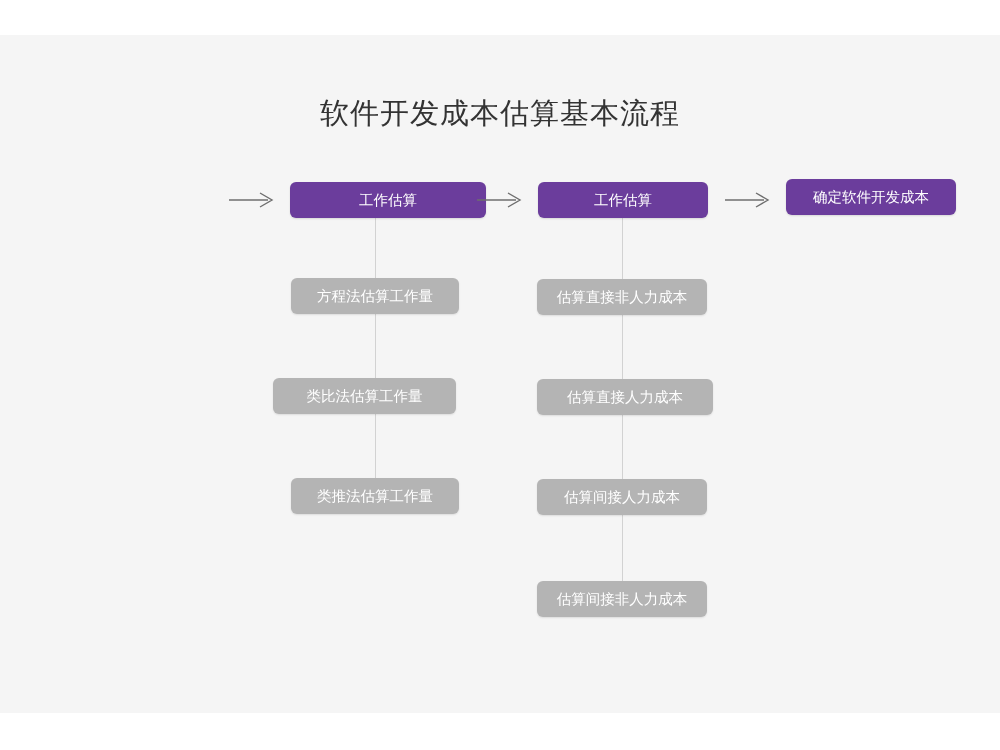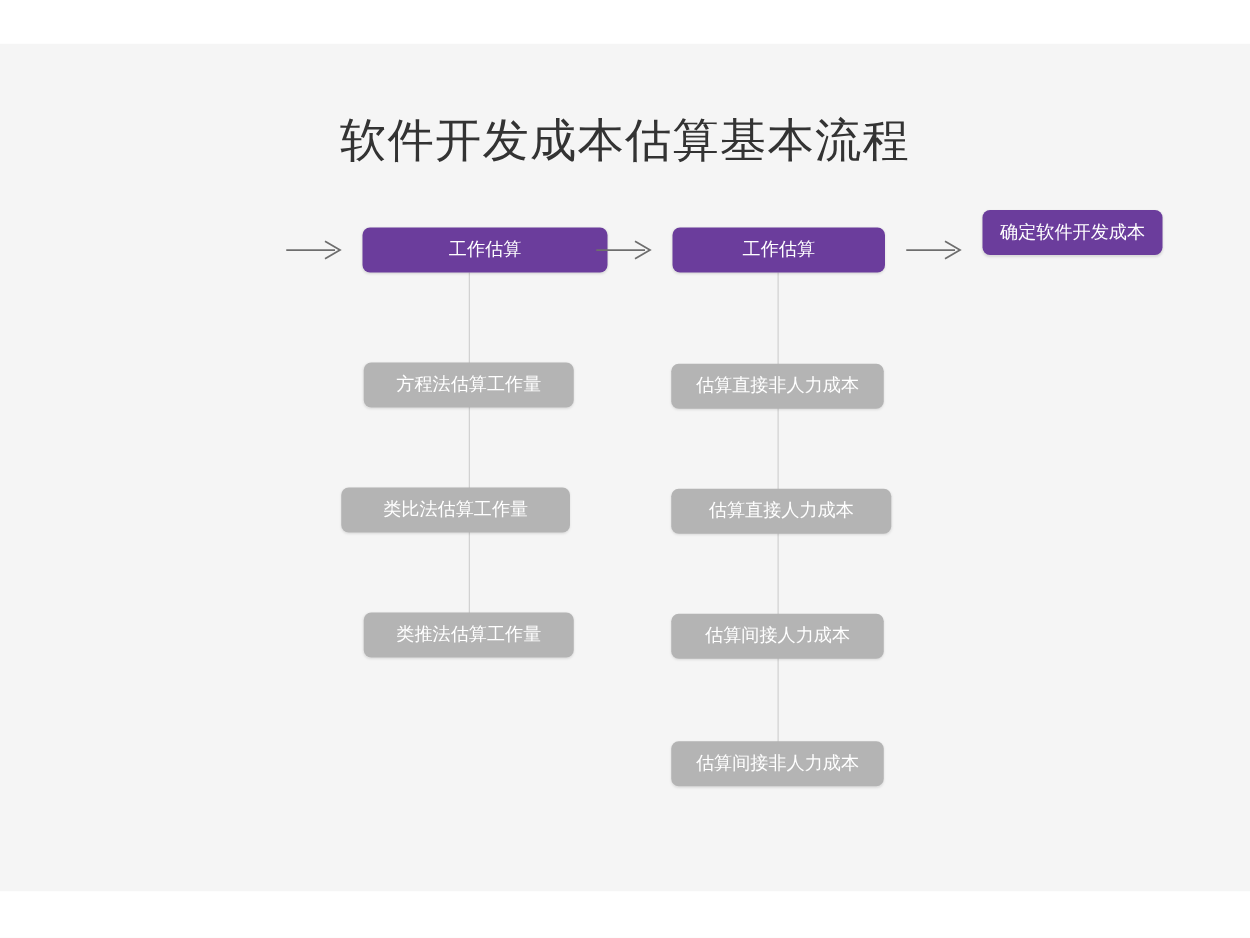--- a/index.html
+++ b/index.html
@@ -38,21 +38,21 @@
     width: 1000px;
     height: 750px;
   }
 
   .title {
     position: absolute;
     left: 0;
     top: 93px;
     width: 1000px;
     text-align: center;
-    font-size: 37px;
+    font-size: 29px;
     line-height: 40px;
     color: #333333;
     letter-spacing: 1px;
     white-space: nowrap;
   }
 
   
   .vline {
     position: absolute;
     width: 1px;
@@ -71,21 +71,20 @@
     white-space: nowrap;
     overflow: hidden;
   }
   .node.primary {
     background: #6b3d9c;
     box-shadow: 0 1px 2px rgba(0,0,0,0.12);
   }
   .node.secondary {
     background: #b4b4b4;
     box-shadow: 0 1px 2px rgba(0,0,0,0.10);
-    margin-top: 12px;
   }
 
   .arrow {
     position: absolute;
     height: 20px;
     top: 190px;
   }
   .arrow svg { display: block; }
 </style>
 </head>
@@ -97,21 +96,21 @@
 
   <div class="diagram">
 
     <div class="title">软件开发成本估算基本流程</div>
 
     <div class="vline" id="conn-0" style="left: 375px; top: 218px; height: 279px;"></div>
     <div class="vline" id="conn-1" style="left: 622px; top: 218px; height: 382px;"></div>
 
     <div class="node primary" id="node-step-1" style="left: 290px; top: 182px; width: 196px;">工作估算</div>
     <div class="node primary" id="node-step-2" style="left: 538px; top: 182px; width: 170px;">工作估算</div>
-    <div class="node primary" id="node-step-3" style="left: 786px; top: 168px; width: 144px;">确定软件开发成本</div>
+    <div class="node primary" id="node-step-3" style="left: 786px; top: 179px; width: 170px;">确定软件开发成本</div>
 
     <div class="arrow" id="arrow-0" style="left: 228px; width: 48px;">
       <svg width="48" height="20" viewBox="0 0 48 20">
         <path d="M1 10 H40" stroke="#6e6e6e" stroke-width="1.4" fill="none"></path>
         <path d="M32 3 L44 10 L32 17" stroke="#6e6e6e" stroke-width="1.4" fill="none"></path>
       </svg>
     </div>
     <div class="arrow" id="arrow-1" style="left: 476px; width: 48px;">
       <svg width="48" height="20" viewBox="0 0 48 20">
         <path d="M1 10 H40" stroke="#6e6e6e" stroke-width="1.4" fill="none"></path>

